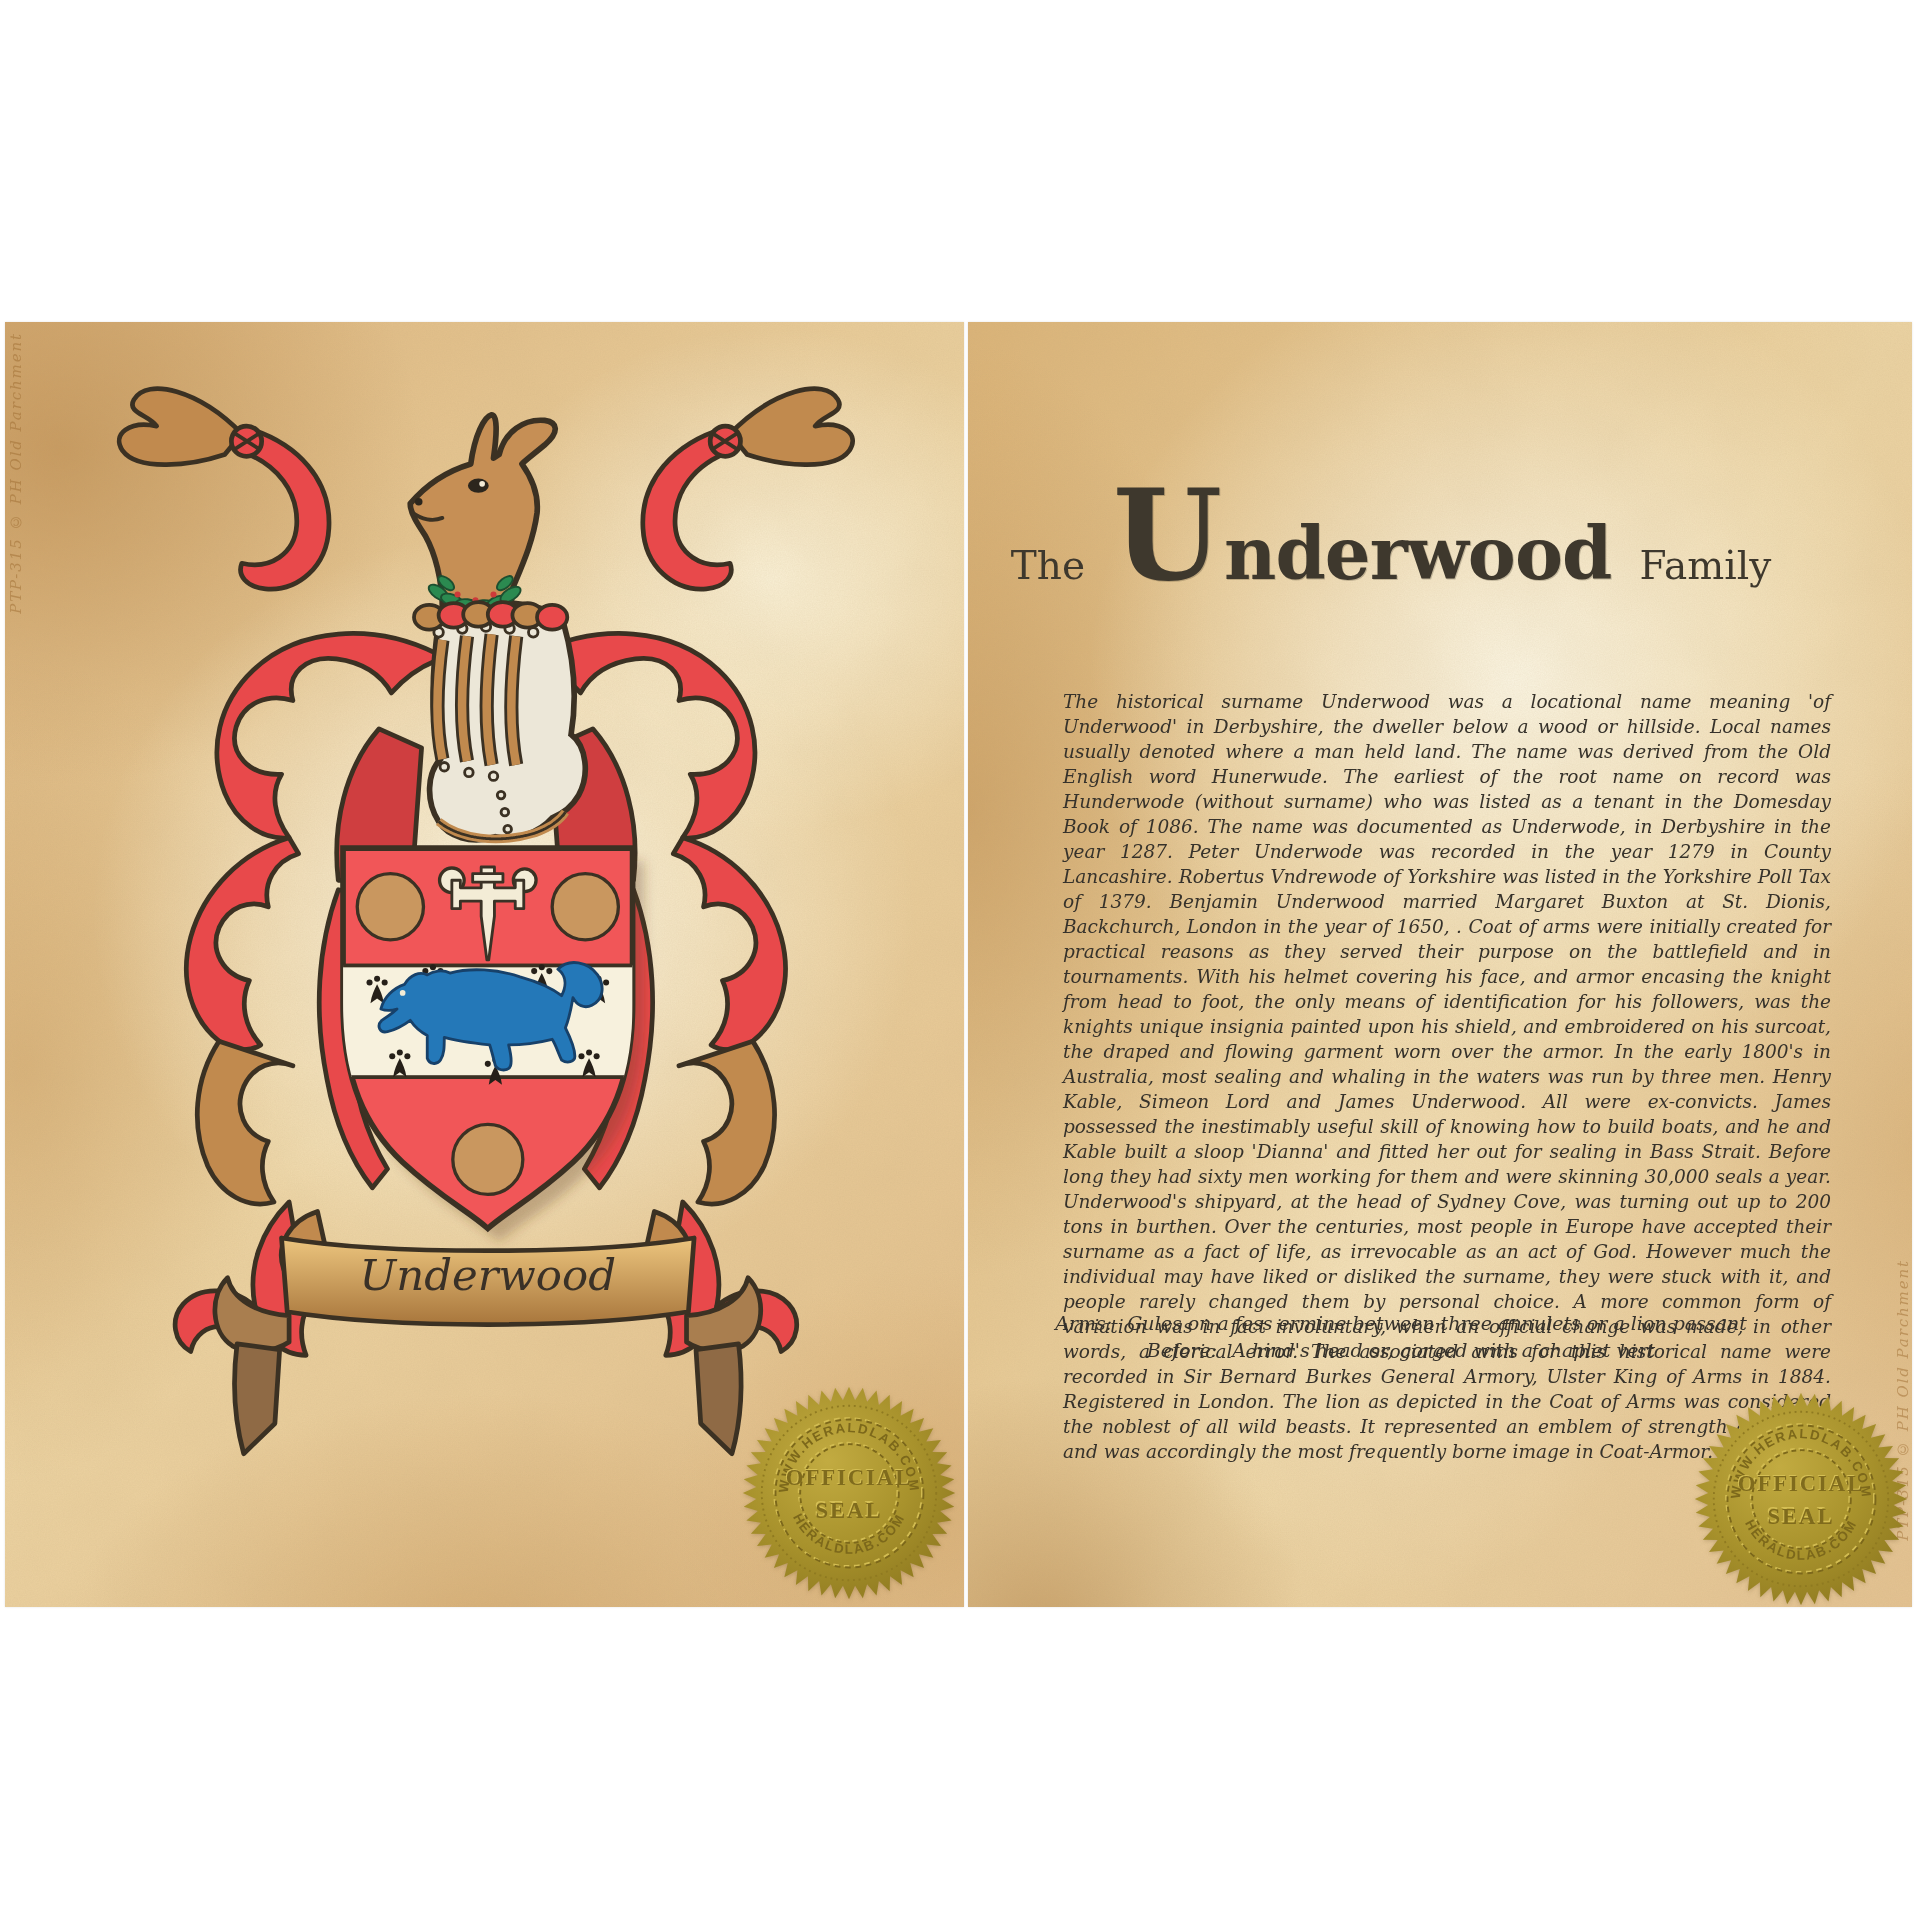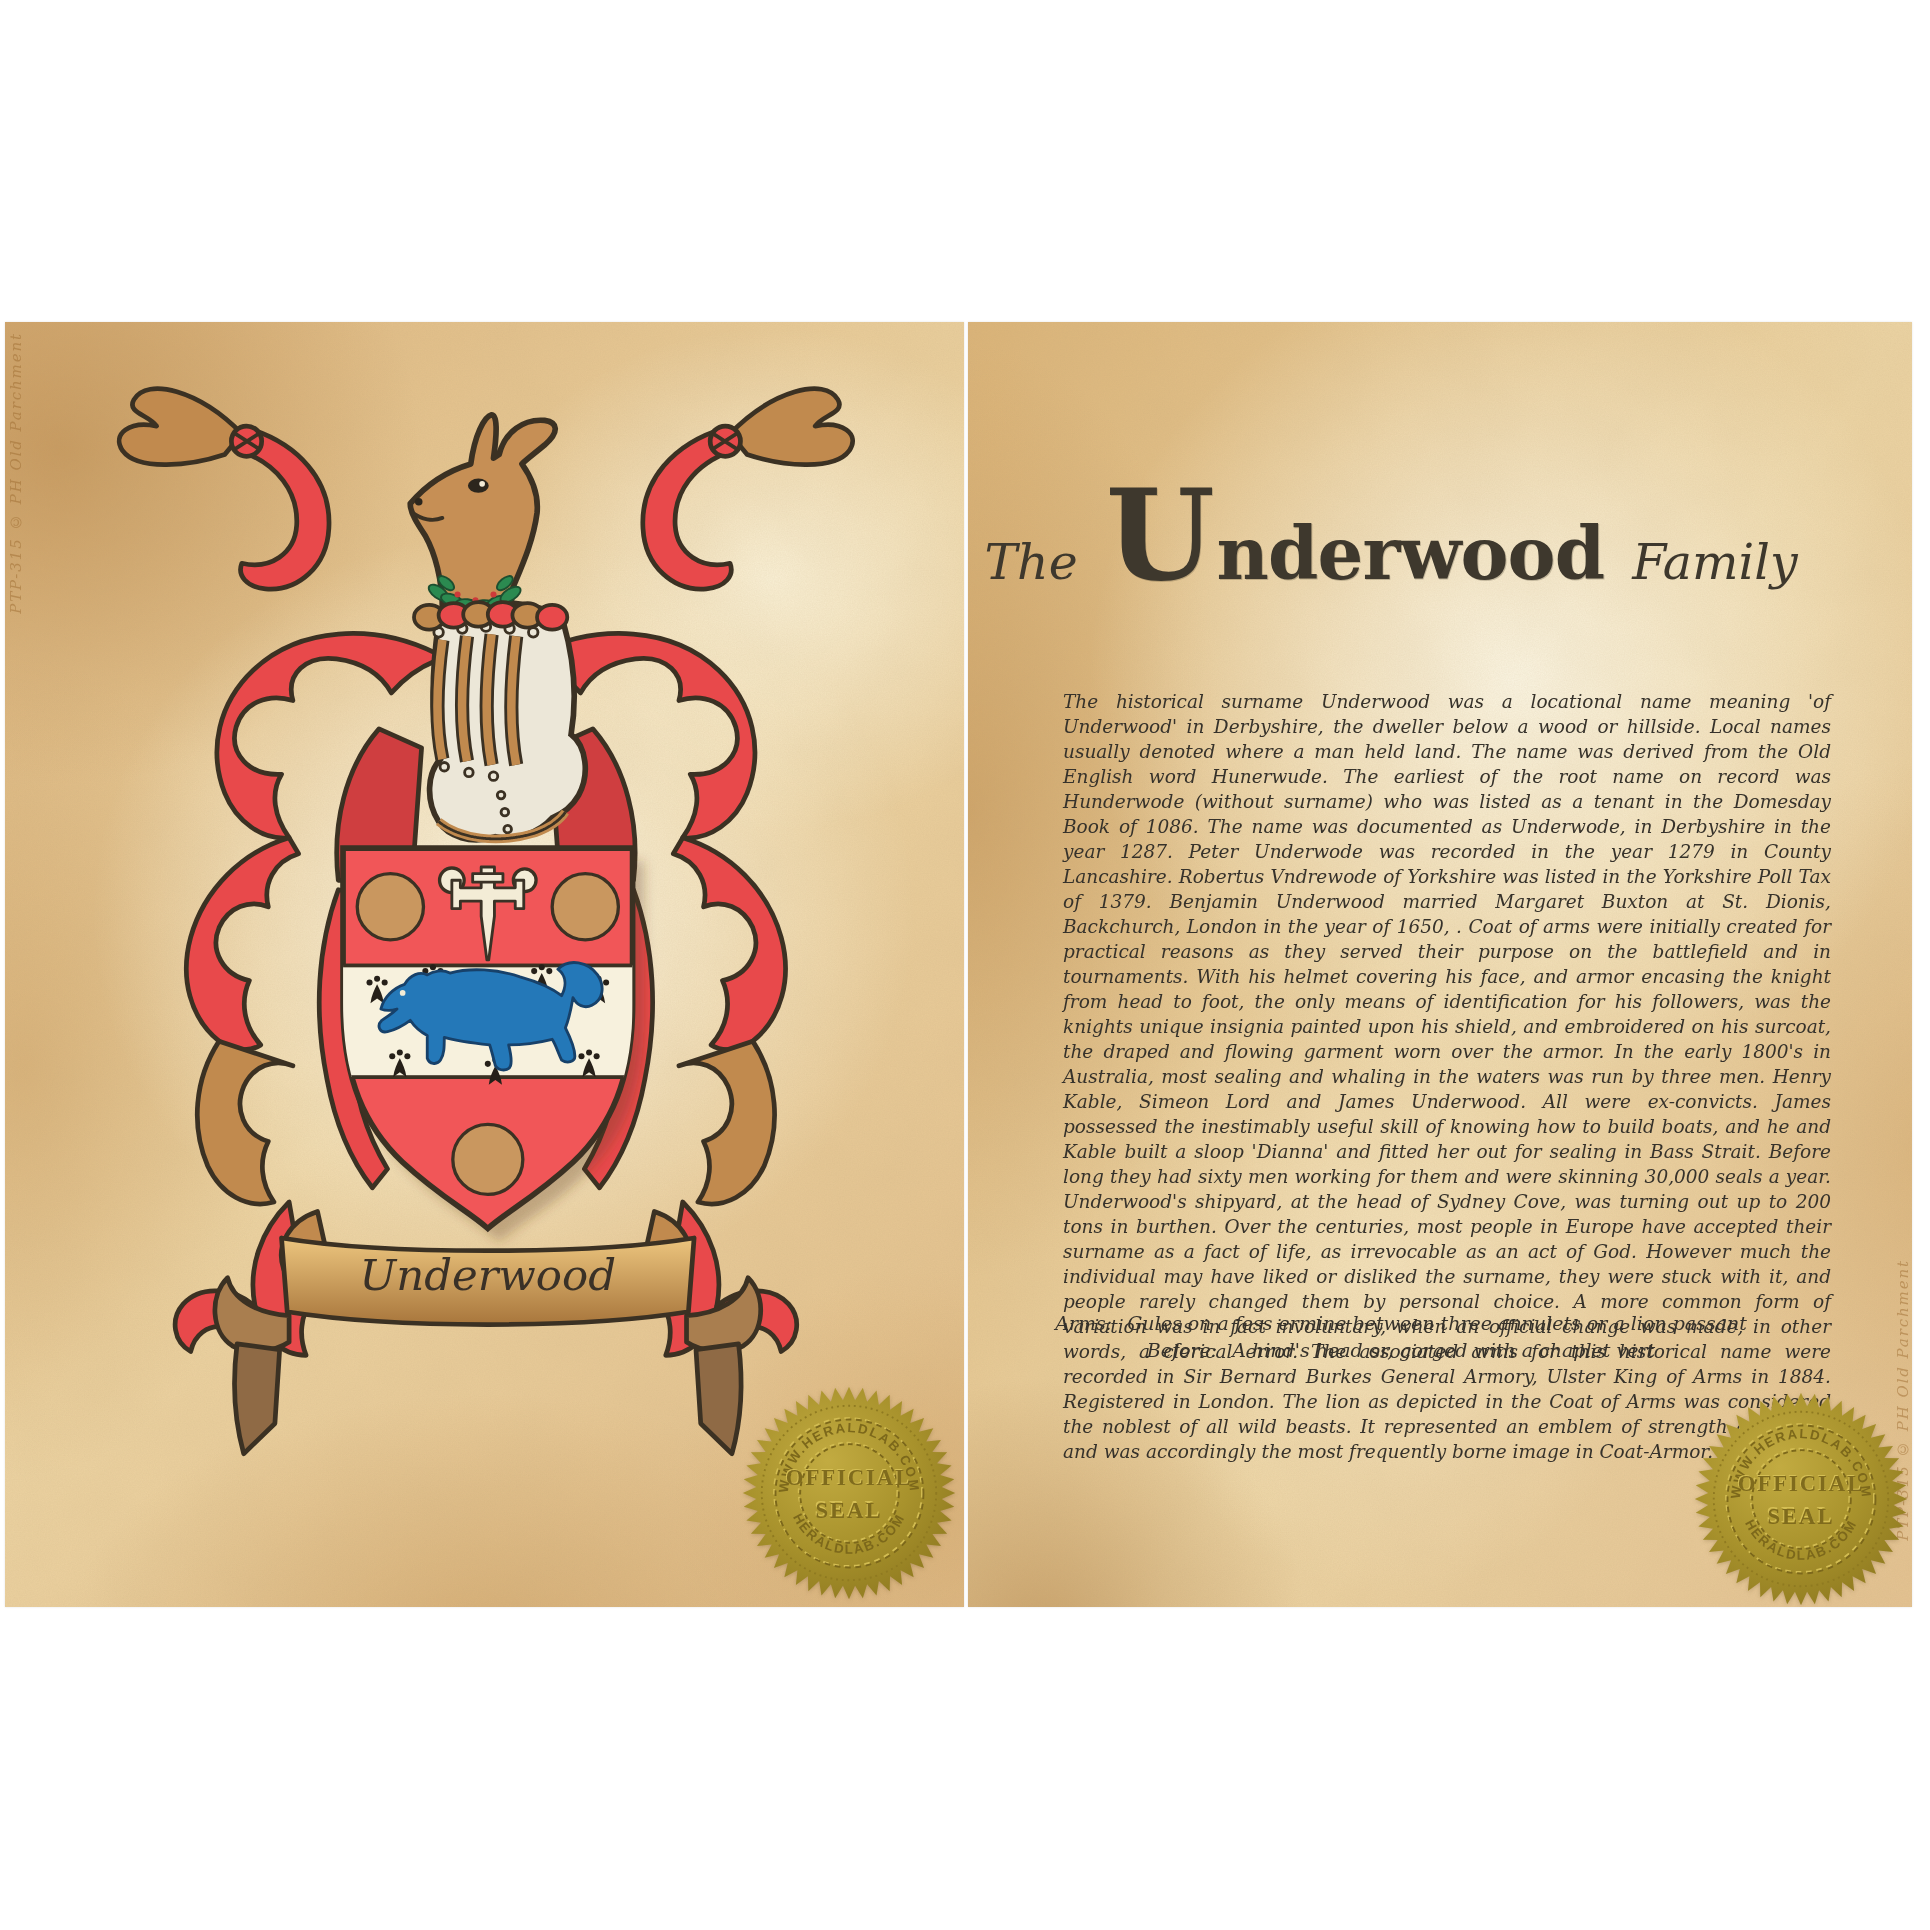--- a/index.html
+++ b/index.html
@@ -27,21 +27,21 @@
   svg.tex{position:absolute;inset:0;width:100%;height:100%;pointer-events:none;opacity:.5;}
   svg.art{position:absolute;inset:0;width:100%;height:100%;}
 
   .watermark{position:absolute;writing-mode:vertical-rl;transform:rotate(180deg);
     font-style:italic;font-size:15px;letter-spacing:1.9px;color:rgba(158,108,48,.5);}
   .wm-left{left:1.9px;top:9.5px;}
   .wm-right{right:0;bottom:66px;}
 
   .title-row{position:absolute;top:167px;left:0;width:100%;display:flex;justify-content:center;
     align-items:baseline;gap:28px;transform:translateX(-49px);color:#3e382d;}
-  .title-side{font-style:italic;font-size:49px;}
+  .title-side{font-size:39px;}
   .family-name{font-weight:bold;font-size:72px;letter-spacing:-0.9px;text-shadow:0.9px 0.9px 0 rgba(60,50,30,.25);}
   .family-name .initial{font-size:125px;line-height:.75;margin-right:2.8px;}
 
   .history{position:absolute;top:367px;left:95px;width:768px;text-align:justify;
     font-style:italic;font-size:18.5px;line-height:25px;color:#36322b;}
   .blazon{position:absolute;top:988px;left:0;width:842px;text-align:center;
     font-style:italic;font-size:19px;line-height:27px;color:#36322b;padding-left:12px;}
   .blazon .lbl{margin-right:15px;}
 
   .seal{position:absolute;width:220px;height:220px;filter:drop-shadow(0.9px 1.9px 1.9px rgba(80,60,10,.25));}

